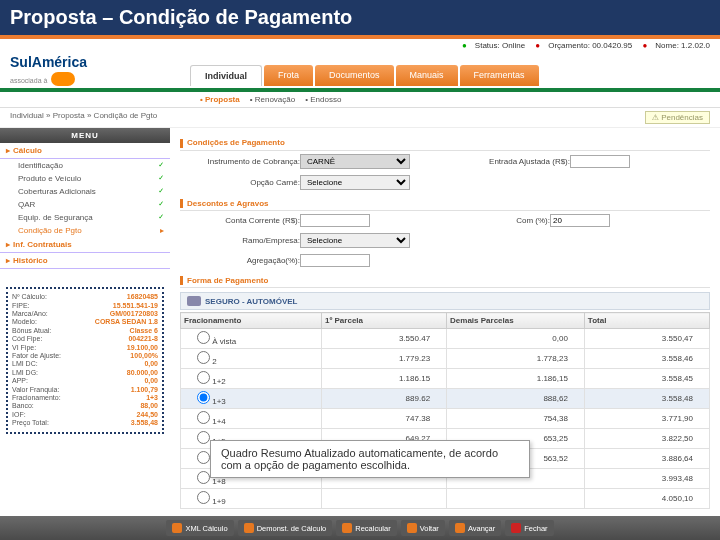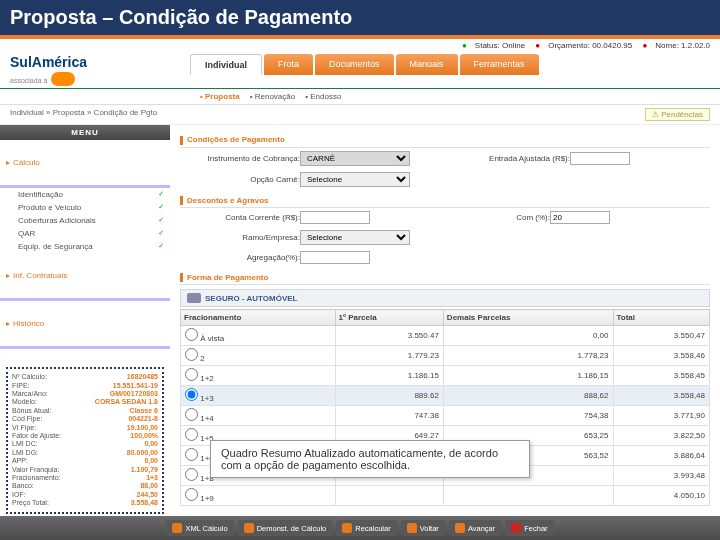--- a/index.html
+++ b/index.html
@@ -5,40 +5,40 @@
 * { margin: 0; padding: 0; box-sizing: border-box; font-family: Arial, sans-serif; }
 body { width: 720px; height: 540px; background: #fff; overflow: hidden; position: relative; }
 
 .slide-title { background: #1f3864; color: #fff; font-size: 20px; font-weight: bold; padding: 6px 10px; border-bottom: 4px solid #ed7d31; }
 
 .top-status { font-size: 8px; text-align: right; padding: 2px 10px; color: #333; }
 .top-status span { margin-left: 8px; }
 .red-dot { color: #c00; }
 .green-dot { color: #0a0; }
 
-.header-row { display: flex; align-items: flex-start; padding: 2px 10px; border-bottom: 1px solid #15803d; }
+.header-row { display: flex; align-items: flex-end; padding: 2px 10px; border-bottom: 4px solid #15803d; }
 .logo-block { width: 160px; font-size: 14px; font-weight: bold; color: #003d7a; }
 .logo-block small { font-size: 7px; color: #888; font-weight: normal; }
 .ing-blob { display: inline-block; width: 24px; height: 14px; background: #ff8c00; border-radius: 7px; vertical-align: middle; }
 
 .main-tabs { display: flex; gap: 2px; margin-left: 20px; }
 .main-tab { font-size: 9px; padding: 5px 14px; background: linear-gradient(#f7a05a, #e67820); color: #fff; border-radius: 3px 3px 0 0; cursor: pointer; }
 .main-tab.active { background: #fff; color: #333; border: 1px solid #ccc; border-bottom: none; font-weight: bold; }
 
 .sub-tabs { display: flex; gap: 10px; font-size: 8px; padding: 3px 0 3px 200px; color: #555; border-bottom: 1px solid #ddd; }
 .sub-tabs .st-active { color: #e67820; font-weight: bold; }
 
 .crumb-row { display: flex; justify-content: space-between; padding: 3px 10px; font-size: 8px; color: #666; border-bottom: 1px solid #eee; }
 .warn-btn { background: #ffd; border: 1px solid #cc9; padding: 1px 6px; color: #996; }
 
 .body-wrap { display: flex; }
 
 .sidebar { width: 170px; font-size: 8px; }
 .menu-header { background: linear-gradient(#666, #444); color: #fff; text-align: center; padding: 3px; font-weight: bold; letter-spacing: 1px; }
-.menu-group { padding: 18px 6px; color: #e67820; font-weight: normal; border-bottom: 3px solid #c4b5fd; cursor: pointer; }
+.menu-group { padding: 3px 6px; color: #e67820; font-weight: bold; border-bottom: 1px solid #c4b5fd; cursor: pointer; }
 .menu-group .bullet { color: #e67820; margin-right: 3px; }
 .menu-item { padding: 2px 6px 2px 18px; color: #555; display: flex; justify-content: space-between; cursor: pointer; }
 .menu-item .chk { color: #0a0; font-size: 7px; }
 .menu-item.current { color: #e67820; }
 .menu-item .arr { color: #e67820; }
 
 .summary-box { margin: 18px 6px 0; border: 2px dotted #1f3864; padding: 4px; font-size: 7px; line-height: 1.2; color: #333; }
 .summary-box .lbl { color: #555; }
 .summary-box .val { color: #e67820; font-weight: bold; }
 .summary-box .row { display: flex; justify-content: space-between; }
@@ -48,21 +48,21 @@
 .section-head::before { content: ""; display: inline-block; width: 3px; height: 9px; background: #e67820; margin-right: 4px; vertical-align: middle; }
 .form-row { display: flex; align-items: center; padding: 3px 0; }
 .form-row label { width: 120px; text-align: right; }
 select, input[type=text] { font-size: 8px; padding: 1px 2px; border: 1px solid #aaa; }
 
 .sub-band { background: #eef2f6; border: 1px solid #cfd8e2; padding: 3px 6px; color: #3a5a8a; font-weight: bold; display: flex; align-items: center; gap: 4px; margin-top: 4px; }
 .car-icon { width: 14px; height: 10px; background: #88a; border-radius: 2px; }
 
 table.pay { width: 100%; border-collapse: collapse; font-size: 8px; margin-top: 2px; }
 table.pay th { background: linear-gradient(#f8f8f8,#e8e8e8); border: 1px solid #ccc; padding: 3px; font-weight: bold; text-align: left; }
-table.pay td { border: 1px solid #e0e0e0; padding: 2px 4px; text-align: right; }
+table.pay td { border: 1px solid #e0e0e0; padding: 2px 16px; text-align: right; }
 table.pay td.first { text-align: left; }
 table.pay tr.sel td { background: #e8eef6; }
 
 .callout { position: absolute; left: 210px; top: 440px; width: 320px; background: #fff; border: 1px solid #999; padding: 6px 10px; font-size: 11px; color: #333; box-shadow: 2px 2px 4px rgba(0,0,0,.2); z-index: 5; }
 
 .footer-bar { position: absolute; bottom: 0; left: 0; right: 0; background: linear-gradient(#6a6a6a,#4a4a4a); display: flex; justify-content: center; gap: 4px; padding: 4px; }
 .fbtn { display: flex; align-items: center; gap: 3px; background: #585858; color: #fff; font-size: 7.5px; padding: 3px 6px; border-radius: 2px; cursor: pointer; }
 .fbtn .ic { width: 10px; height: 10px; background: #e67820; border-radius: 2px; }
 .fbtn.close-btn .ic { background: #c22; }
 </style>
@@ -120,20 +120,24 @@
         <span class="chk">✓</span>
       </div>
     <div class="menu-item">
         <span>QAR</span>
         <span class="chk">✓</span>
       </div>
     <div class="menu-item">
         <span>Equip. de Segurança</span>
         <span class="chk">✓</span>
       </div>
+    <div class="menu-item current">
+        <span>Condição de Pgto</span>
+        <span class="arr">▸</span>
+      </div>
     <div class="menu-group"><span class="bullet">▸</span><span>Inf. Contratuais</span></div>
     <div class="menu-group"><span class="bullet">▸</span><span>Histórico</span></div>
 
     <div class="summary-box" id="summary-box">
         <div class="row">
           <span class="lbl">Nº Cálculo:</span>
           <span class="val">16820485</span>
         </div>
         <div class="row">
           <span class="lbl">FIPE:</span>

